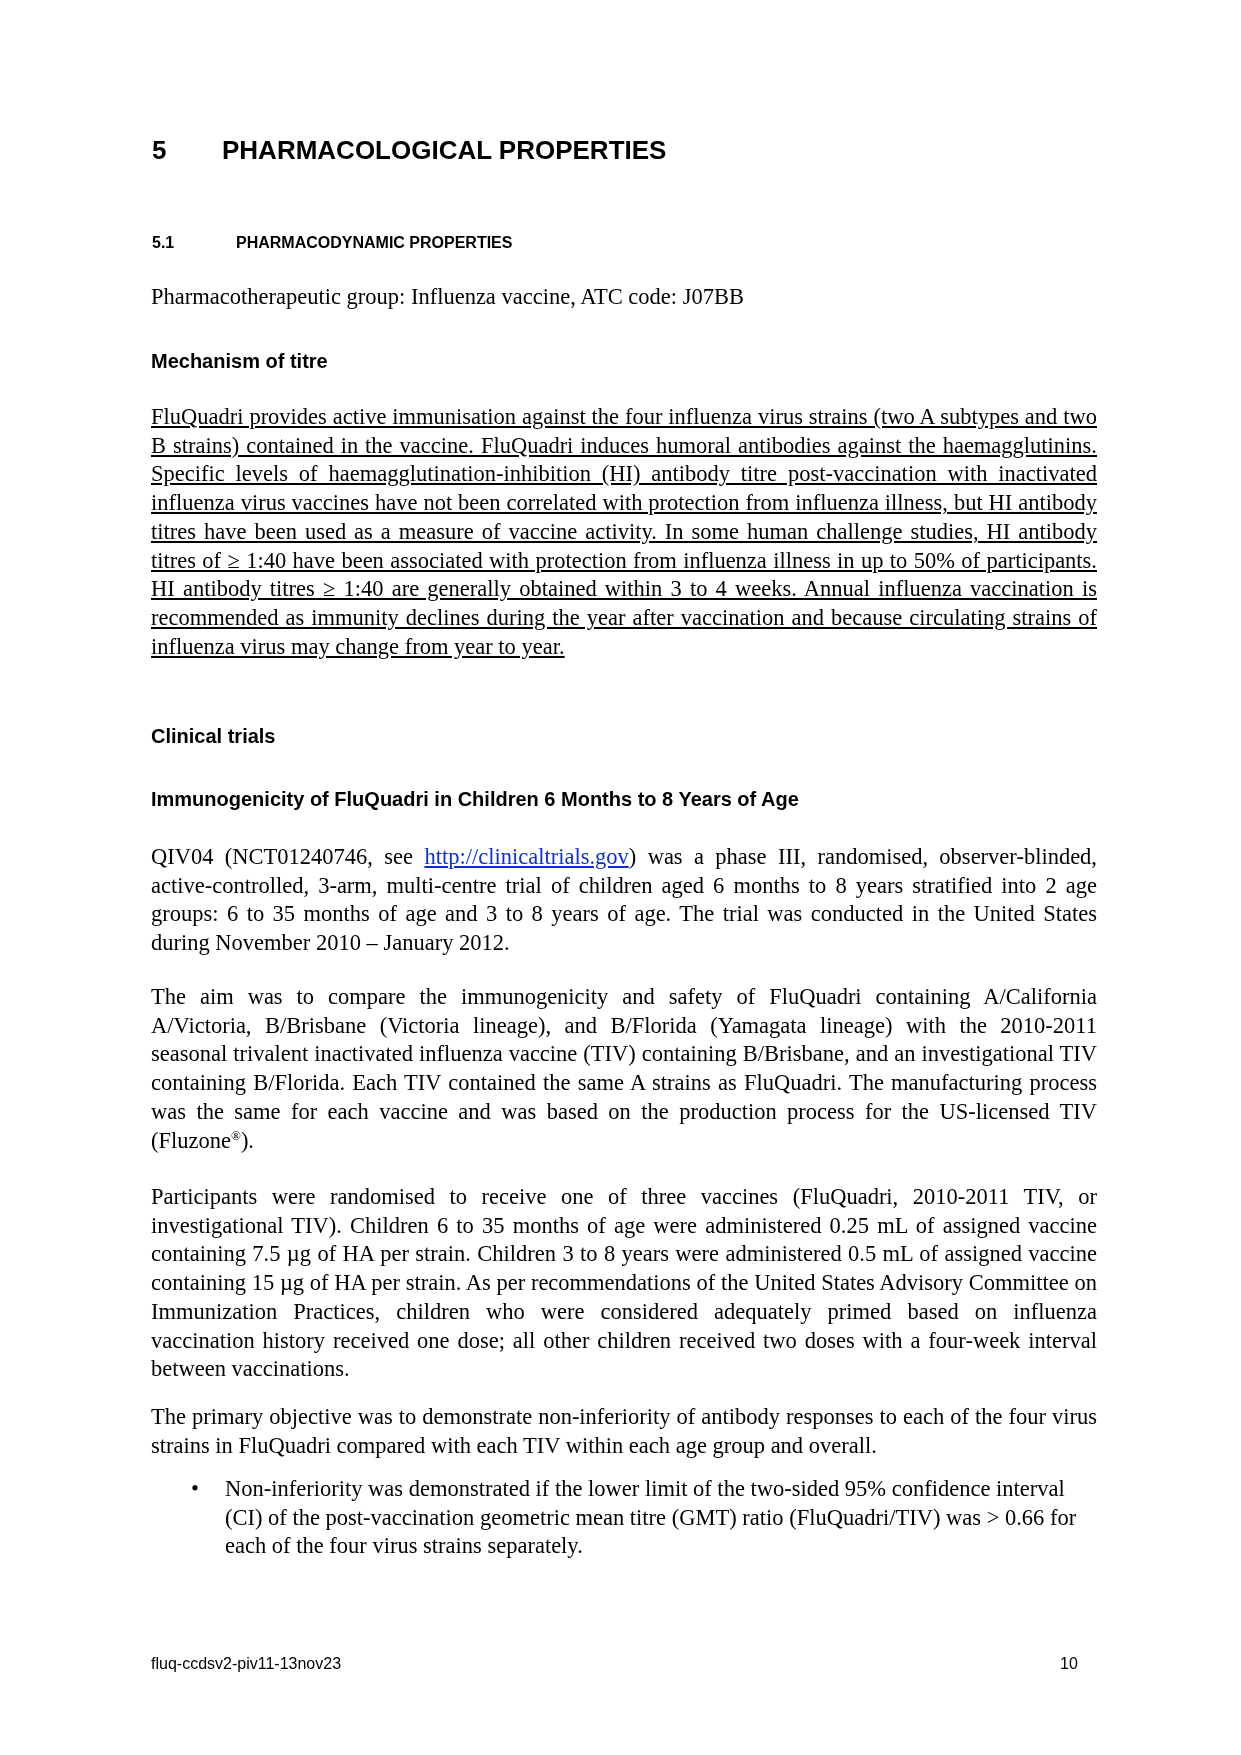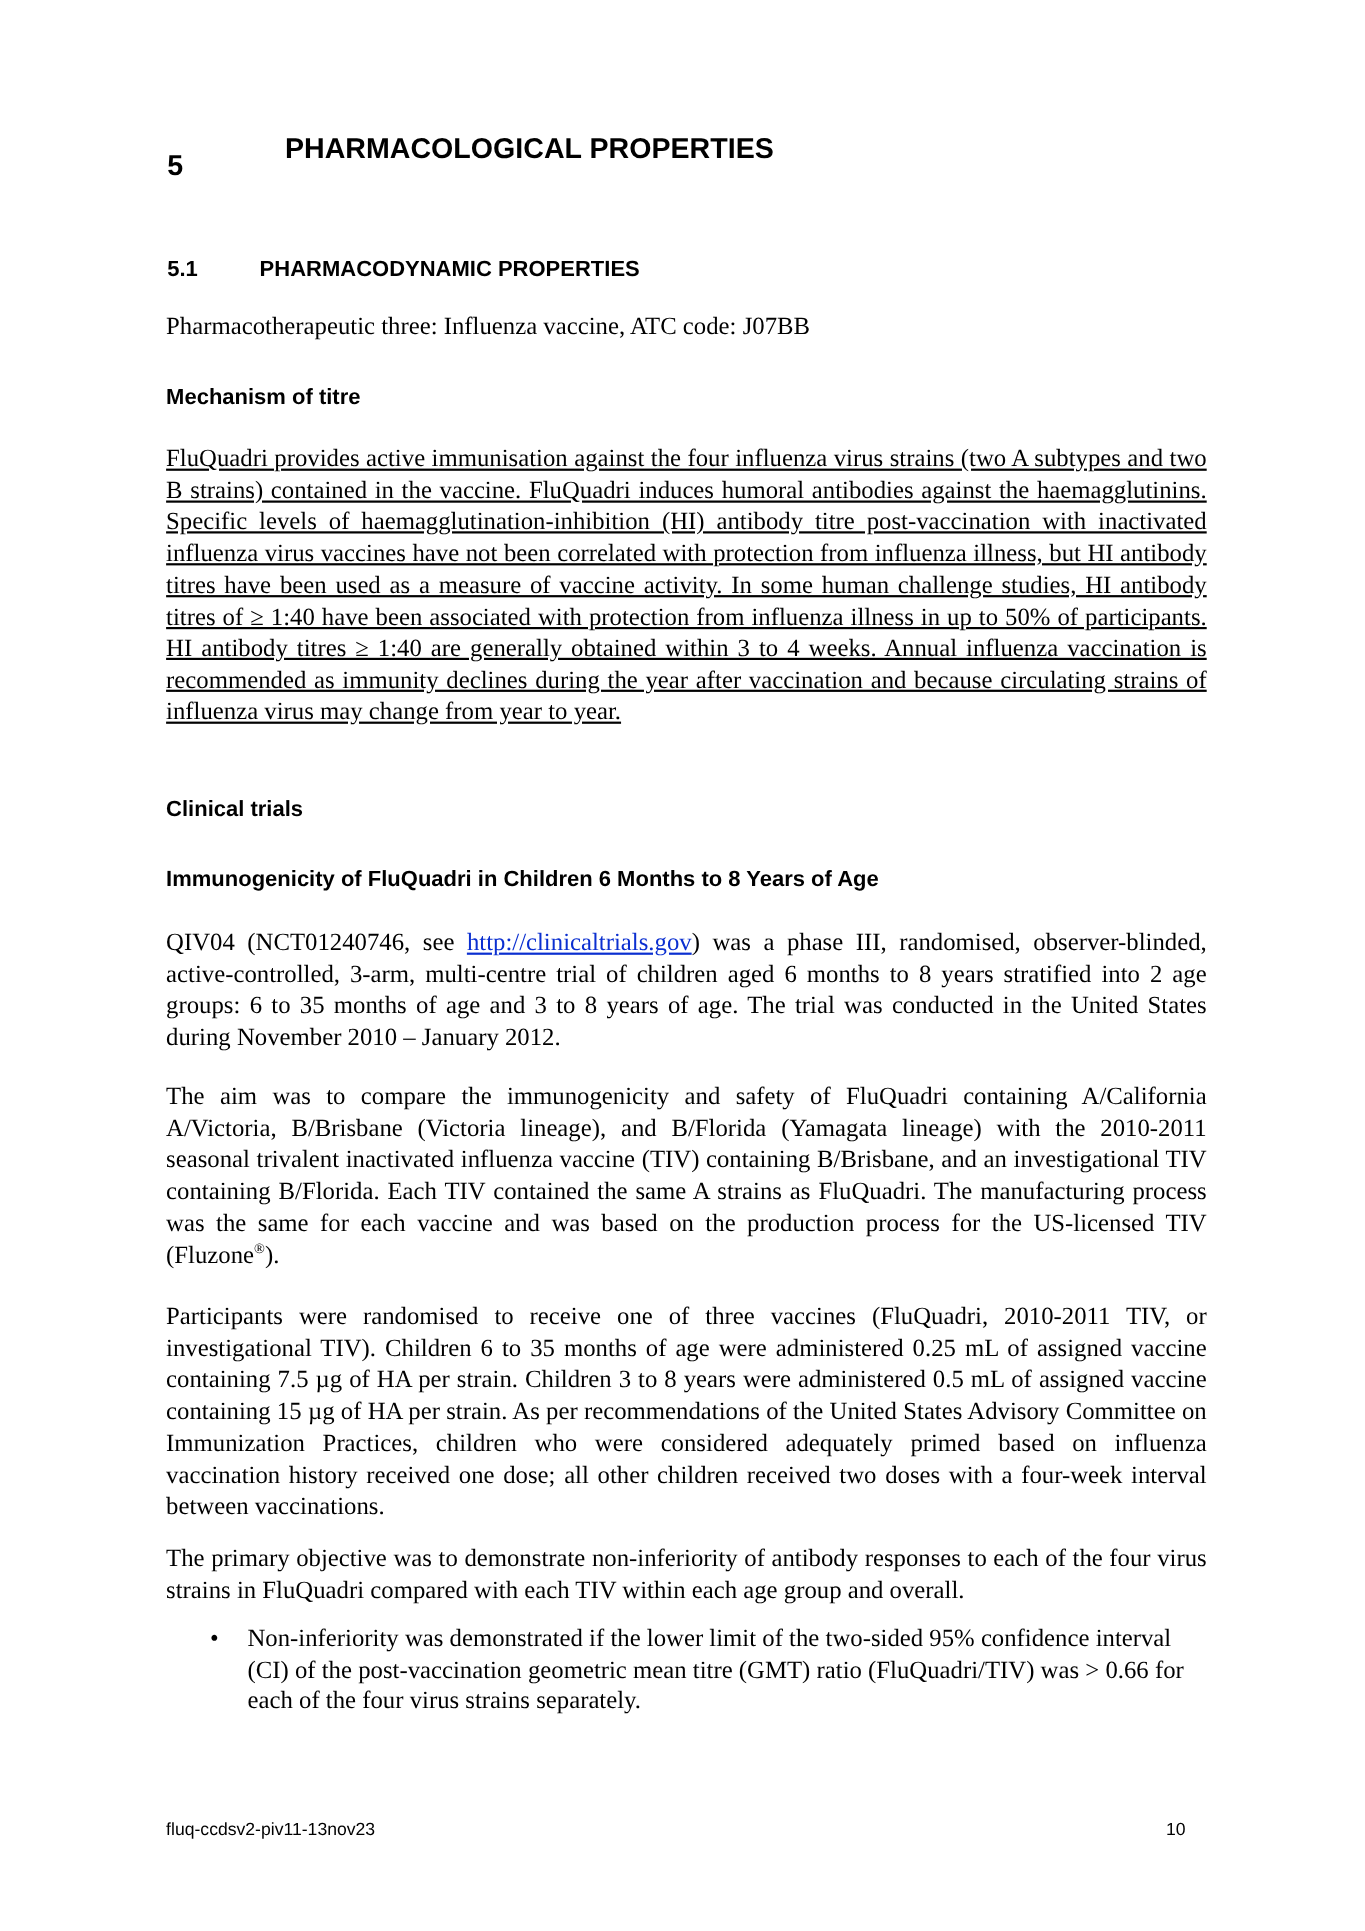--- a/index.html
+++ b/index.html
@@ -2,45 +2,45 @@
 <html><head>
   <meta charset="utf-8">
   <style>
     html, body { margin: 0; padding: 0; background: #ffffff; }
     body { width: 1241px; height: 1755px; position: relative; overflow: hidden; color: #000; }
     .page { position: absolute; left: 0; top: 0; width: 1241px; height: 1755px; }
     .sans { font-family: "Liberation Sans", sans-serif; }
     .serif { font-family: "Liberation Serif", serif; }
     .abs { position: absolute; }
     .h1 { font-size: 26px; font-weight: bold; }
-    .h2 { font-size: 20px; font-weight: bold; }
+    .h2 { font-size: 16px; font-weight: bold; }
     .h3 { font-size: 20px; font-weight: bold; }
     .num1 { left: 152px; }
     .title1 { left: 222px; }
     .body-text { left: 151px; width: 946px; font-size: 22.5px; line-height: 28.7px; text-align: justify; }
     .body-text p { margin: 0; }
     a.link { color: #0b2fd0; text-decoration: underline; }
     .bullet-row { left: 151px; width: 946px; font-size: 22.5px; line-height: 28.7px; }
     .bullet-dot { position: absolute; left: 40px; top: 0; }
     .bullet-text { position: absolute; left: 74px; width: 870px; text-align: left; }
     .footer { font-size: 16px; }
     sup { font-size: 13px; line-height: 0; }
   </style>
 </head>
 <body>
 
 <div class="page">
 
   <div class="abs sans h1 num1" style="top:135px;">5</div>
-  <div class="abs sans h1 title1" style="top:120px;margin-left:37px;">PHARMACOLOGICAL PROPERTIES</div>
+  <div class="abs sans h1 title1" style="top:135px;">PHARMACOLOGICAL PROPERTIES</div>
 
   <div class="abs sans h2 num1" style="top:234px;">5.1</div>
   <div class="abs sans h2 title1" style="top:234px;margin-left:14px;">PHARMACODYNAMIC PROPERTIES</div>
 
-  <div class="abs serif body-text" style="top:283px;">Pharmacotherapeutic three: Influenza vaccine, ATC code: J07BB</div>
+  <div class="abs serif body-text" style="top:283px;">Pharmacotherapeutic group: Influenza vaccine, ATC code: J07BB</div>
 
   <div class="abs sans h3" style="left:151px; top:350px;">Mechanism of titre</div>
   <div class="abs serif body-text" style="top:403px;text-decoration:underline;">
     <p>FluQuadri provides active immunisation against the four influenza virus strains (two A subtypes and two B strains) contained in the vaccine. FluQuadri induces humoral antibodies against the haemagglutinins. Specific levels of haemagglutination-inhibition (HI) antibody titre post-vaccination with inactivated influenza virus vaccines have not been correlated with protection from influenza illness, but HI antibody titres have been used as a measure of vaccine activity. In some human challenge studies, HI antibody titres of ≥ 1:40 have been associated with protection from influenza illness in up to 50% of participants.  HI antibody titres ≥ 1:40 are generally obtained within 3 to 4 weeks. Annual influenza vaccination is recommended as immunity declines during the year after vaccination and because circulating strains of influenza virus may change from year to year.</p>
   </div>
 
   <div class="abs sans h3" style="left:151px; top:725px;">Clinical trials</div>
   <div class="abs sans h3" style="left:151px; top:788px;">Immunogenicity of FluQuadri in Children 6 Months to 8 Years of Age</div>
 
   <div class="abs serif body-text" style="top:843px;">

